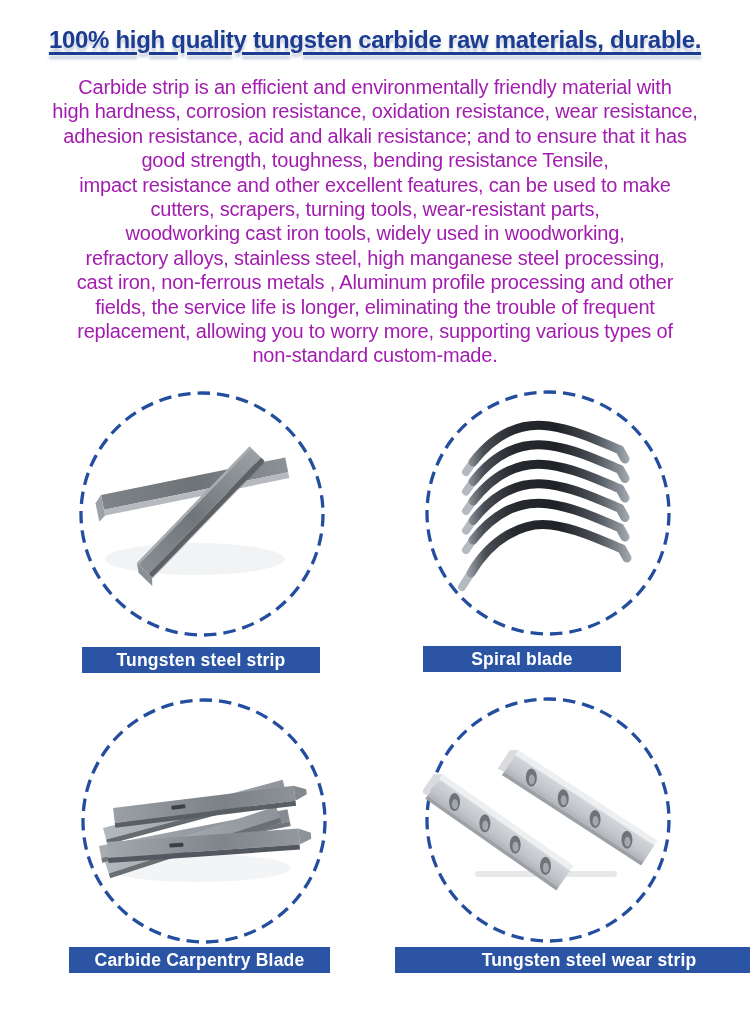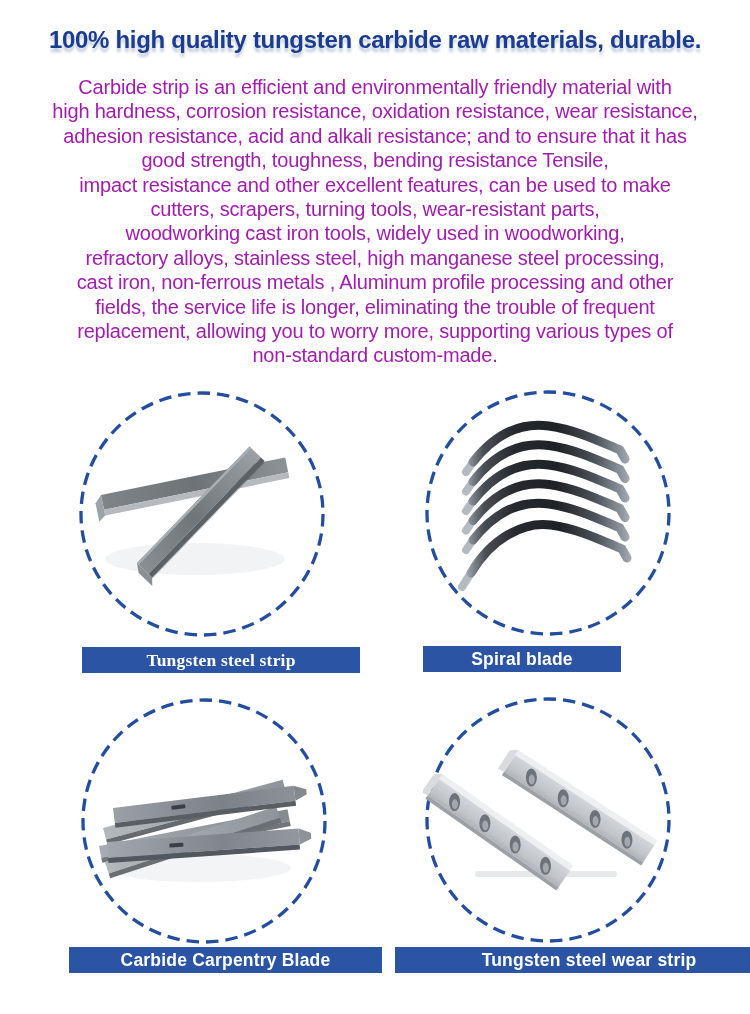--- a/index.html
+++ b/index.html
@@ -5,42 +5,42 @@
   html,body{margin:0;padding:0;background:#ffffff;}
   .canvas{
     position:relative;width:750px;height:1014px;margin:0 auto;
     background:#ffffff;overflow:hidden;
     font-family:"Liberation Sans",sans-serif;
   }
   .title{
     position:absolute;left:0;right:0;top:24px;text-align:center;
     font-weight:bold;font-size:24px;line-height:32px;color:#1b3c90;
     letter-spacing:-0.3px;
-    text-decoration-thickness:2.5px;text-underline-offset:4px;
+    text-decoration:underline;text-decoration-thickness:2.5px;text-underline-offset:4px;
     text-shadow:0 4px 3px rgba(110,130,170,0.45);
   }
   .desc{
     position:absolute;top:75px;left:4px;right:4px;text-align:center;
     font-size:20px;line-height:24.4px;color:#a21caf;letter-spacing:-0.2px;
     white-space:pre-line;
   }
   .photo{position:absolute;width:250px;height:250px;}
   .photo svg{display:block;}
   .plabel{
     position:absolute;height:26px;background:#2b55a4;color:#ffffff;
     font-weight:bold;font-size:17.5px;line-height:26px;text-align:center;
     letter-spacing:0.2px;
   }
   .p1{left:77px;top:389px;}
   .p2{left:423px;top:388px;}
   .p3{left:79px;top:696px;}
   .p4{left:423px;top:695px;}
-  .b1{left:82px;top:647px;width:278px;font-family:Liberation Serif, serif;}
+  .b1{left:82px;top:647px;width:238px;}
   .b2{left:423px;top:646px;width:198px;}
-  .b3{left:69px;top:947px;width:313px;}
+  .b3{left:69px;top:947px;width:261px;}
   .b4{left:395px;top:947px;width:332px;padding-left:28px;}
 </style>
 </head>
 <body>
 
 <div class="canvas">
 
   <div class="title">100% high quality tungsten carbide raw materials, durable.</div>
 
   <div class="desc">Carbide strip is an efficient and environmentally friendly material with

